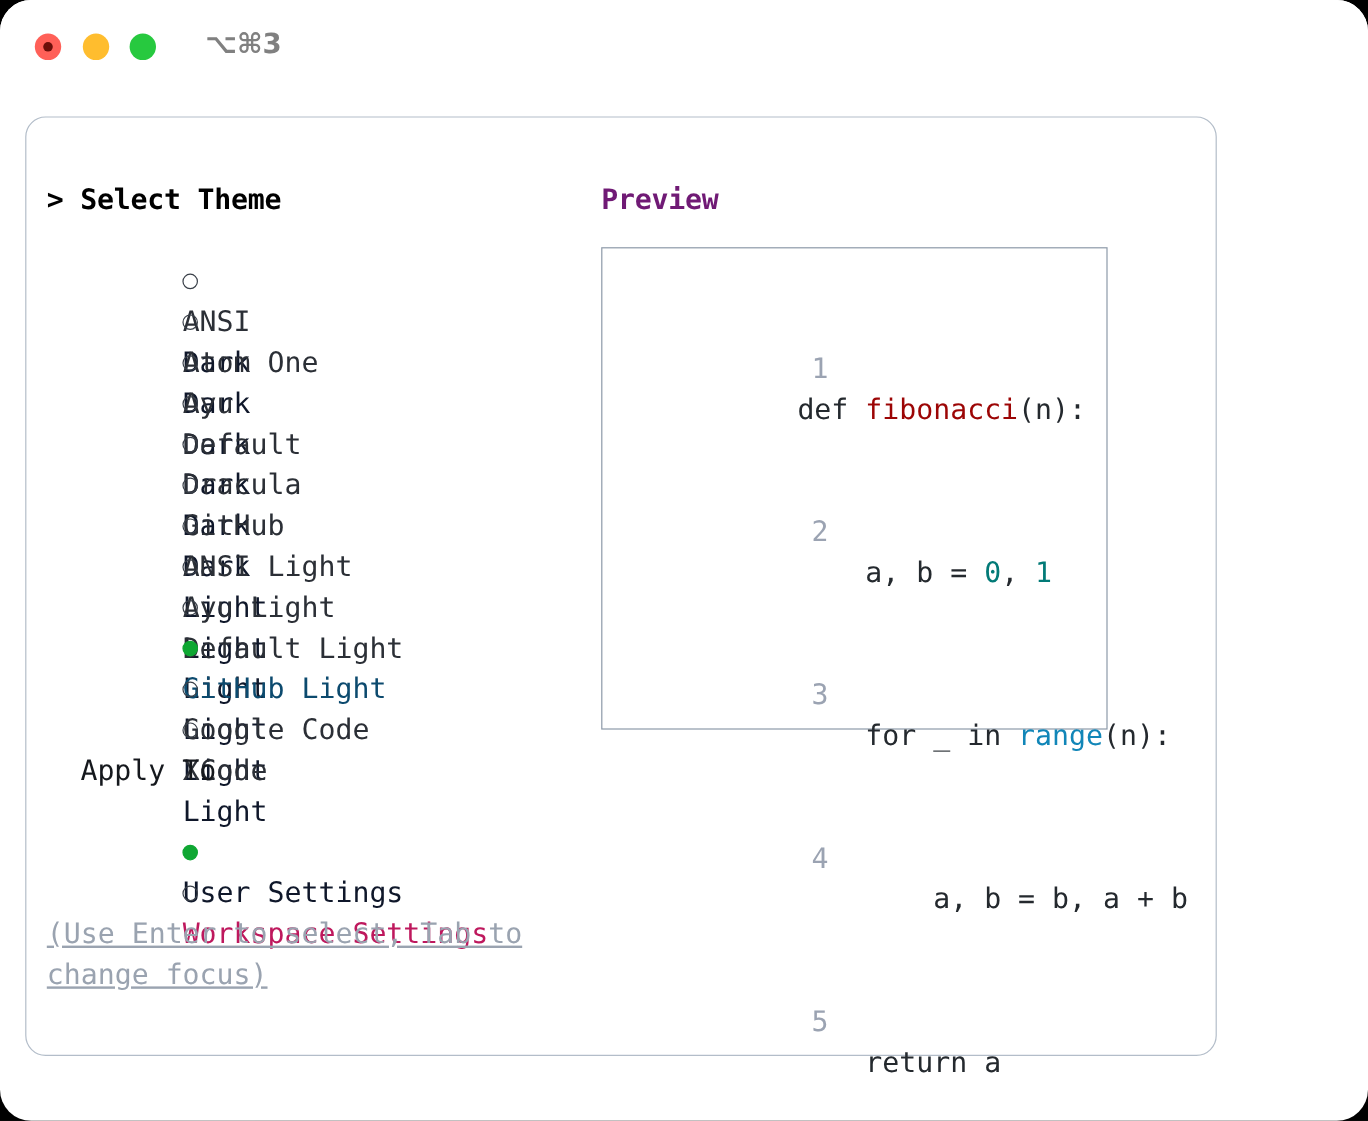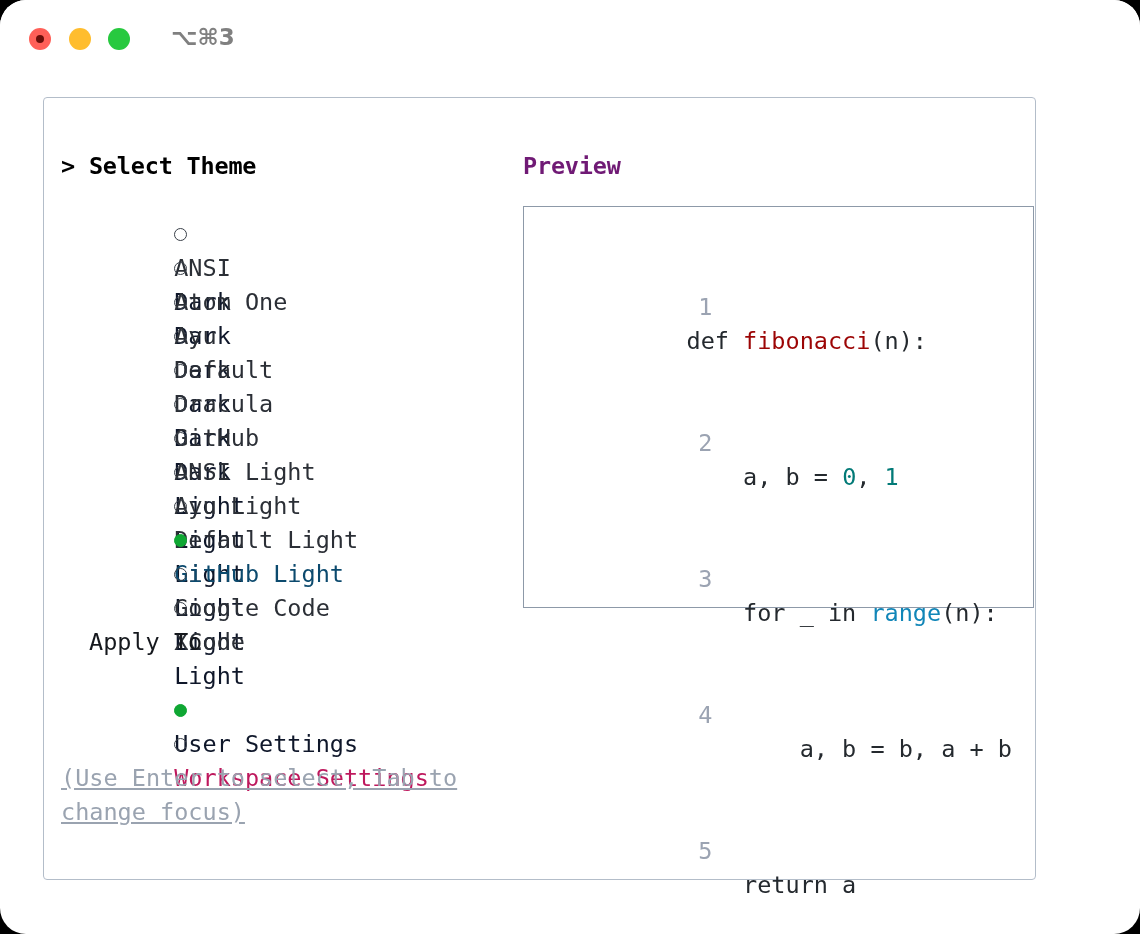--- a/index.html
+++ b/index.html
@@ -54,23 +54,22 @@
     letter-spacing: 0px;
     white-space: pre;
   }
 
   
   #panel {
     position: absolute;
     left: 21px; top: 97px;
     width: 993px; height: 783px;
     border: 1.6px solid #b3bdc9;
-    border-radius: 4px;
+    border-radius: 17px;
     background: #ffffff;
-    margin-left: 22px;
   }
 
   
   #left-col {
     position: absolute;
     left: 17px; top: 51px;
     width: 450px;
   }
 
   .row {
@@ -135,21 +134,21 @@
   }
   #preview-header {
     font-size: 23.5px;
     font-weight: bold;
     color: #701a75;
     line-height: 34px;
     letter-spacing: -0.2px;
   }
   #preview-box {
     margin-top: 23px;
-    width: 511px;
+    width: 422px;
     height: 402px;
     border: 1.6px solid #8d99a8;
     background: #ffffff;
     padding-top: 49px;
     padding-left: 21px;
   }
   .code-line {
     font-size: 23.5px;
     line-height: 34px;
     white-space: pre;

